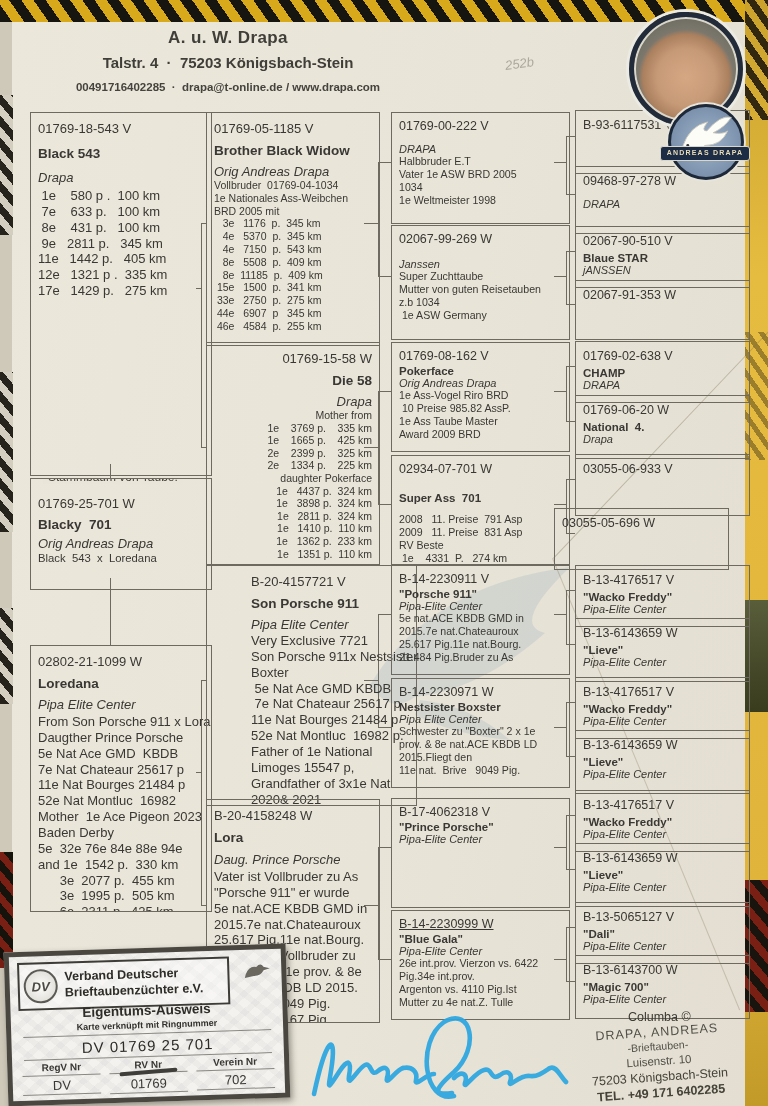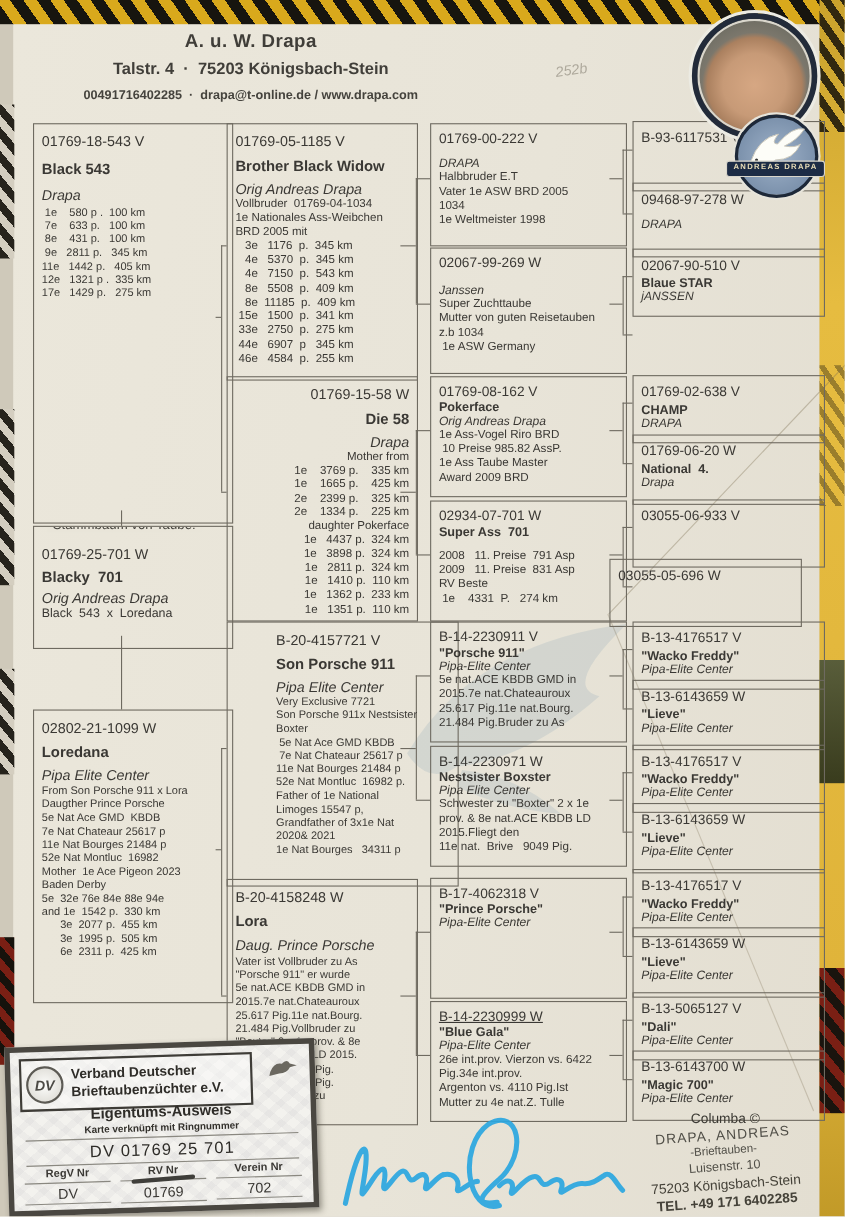--- a/index.html
+++ b/index.html
@@ -30,21 +30,21 @@
           color:rgba(115,110,95,.5);transform:rotate(-8deg);}
   
   .pbox{position:absolute;border:1px solid #6e6a60;padding:5px 7px;overflow:hidden;
         background:transparent;z-index:2;}
   .pbox .ring,.pbox .bname,.pbox .lines{white-space:pre;}
   .bname{font-weight:bold;}
   .strain{font-style:italic;white-space:pre;}
   .big .ring{font-size:13px;margin:3px 0 10px;}
   .big .bname{font-size:13.5px;margin-bottom:9px;}
   .big .strain{font-size:13px;margin-bottom:3px;}
-  .big .lines{font-size:10px;line-height:1.22;}
+  .big .lines{font-size:13px;line-height:1.22;}
   .mid .ring{font-size:12.5px;margin:1px 0 5px;}
   .mid .bname{font-size:11.5px;}
   .mid .strain{font-size:11px;}
   .mid .lines{font-size:10.6px;line-height:1.24;}
   .small .ring{font-size:12.5px;margin:2px 0 4px;}
   .small .bname{font-size:11.5px;}
   .small .strain{font-size:11px;}
   .caption{position:absolute;top:-9px;left:12px;background:#e9e5d9;padding:0 5px;
            font-size:12px;color:#45433d;}
   
@@ -260,21 +260,21 @@
   <div class="pbox mid" style="left:391px;top:342px;width:163px;height:98px;">
     <div class="ring" style="margin-bottom:2px;">01769-08-162 V</div>
     <div class="bname">Pokerface</div>
     <div class="strain">Orig Andreas Drapa</div>
     <div class="lines">1e Ass-Vogel Riro BRD
  10 Preise 985.82 AssP.
 1e Ass Taube Master
 Award 2009 BRD</div>
   </div>
   <div class="pbox mid" style="left:391px;top:455px;width:163px;height:98px;">
-    <div class="ring" style="margin-bottom:2px;">02934-07-701 W</div>
+    <div class="ring" style="margin-bottom:16px;">02934-07-701 W</div>
     <div class="bname">Super Ass  701</div>
     <div class="lines" style="margin-top:9px;">2008   11. Preise  791 Asp
 2009   11. Preise  831 Asp
 RV Beste
  1e    4331  P.   274 km</div>
   </div>
   <div class="pbox mid" style="left:391px;top:565px;width:163px;height:98px;">
     <div class="ring" style="margin-bottom:2px;">B-14-2230911 V</div>
     <div class="bname">"Porsche 911"</div>
     <div class="strain">Pipa-Elite Center</div>
@@ -311,20 +311,23 @@
     <div class="ring">B-93-6117531 V</div>
   </div>
   <div class="pbox small" style="left:575px;top:166px;width:159px;height:56px;">
     <div class="ring">09468-97-278 W</div>
     <div class="strain" style="margin-top:10px;">DRAPA</div>
   </div>
   <div class="pbox small" style="left:575px;top:226px;width:159px;height:50px;">
     <div class="ring">02067-90-510 V</div>
     <div class="bname">Blaue STAR</div>
     <div class="strain">jANSSEN</div>
+  </div>
+  <div class="pbox small" style="left:575px;top:280px;width:159px;height:48px;">
+    <div class="ring">02067-91-353 W</div>
   </div>
   <div class="pbox small" style="left:575px;top:341px;width:159px;height:50px;">
     <div class="ring">01769-02-638 V</div>
     <div class="bname">CHAMP</div>
     <div class="strain">DRAPA</div>
   </div>
   <div class="pbox small" style="left:575px;top:395px;width:159px;height:52px;">
     <div class="ring">01769-06-20 W</div>
     <div class="bname">National  4.</div>
     <div class="strain">Drapa</div>

